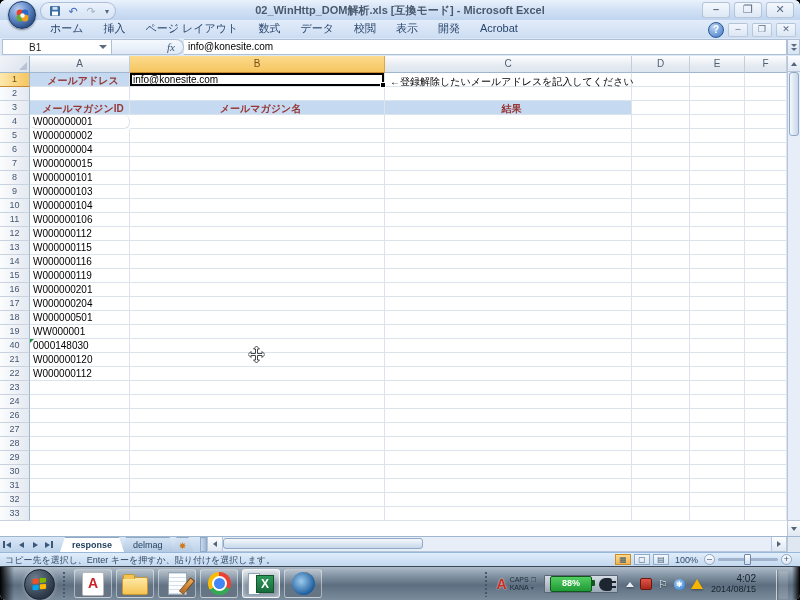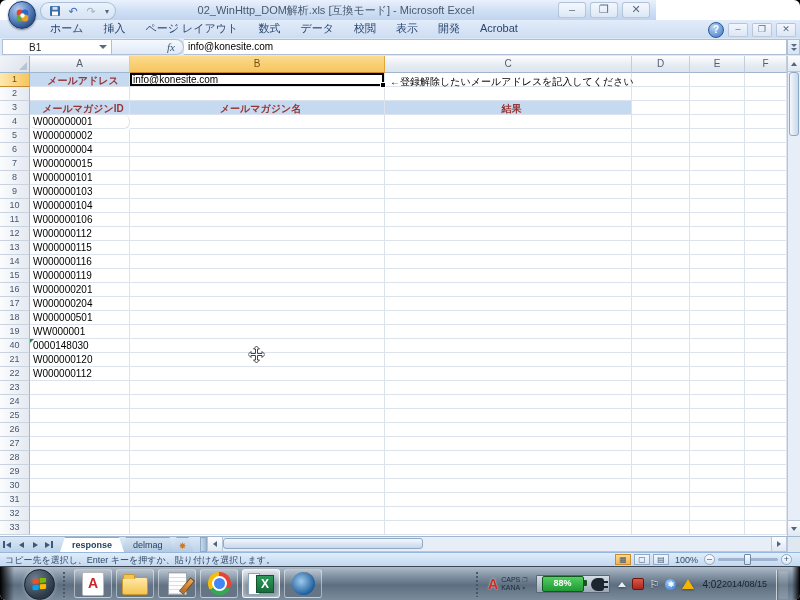--- a/index.html
+++ b/index.html
@@ -1,21 +1,21 @@
 <!DOCTYPE html>
 <html><head>
 <meta charset="utf-8">
 <style>
   html,body{margin:0;padding:0;background:#000;}
   .screen{position:relative;width:800px;height:600px;overflow:hidden;border-radius:6px;
     font-family:"Liberation Sans","DejaVu Sans",sans-serif;background:#fff;}
 
   
-  .titlebar{position:absolute;left:16px;top:0;width:640px;height:20px;
-    background:linear-gradient(#eaf2fc,#d3e2f6 45%,#c0d4ee);border-bottom:1px solid #b6c9e2;}
+  .titlebar{position:absolute;left:0;top:0;width:800px;height:20px;
+    background:linear-gradient(#eaf2fc,#d3e2f6 45%,#c0d4ee);border-bottom:1px solid #b6c9e2;font-weight:bold;}
   .title-text{position:absolute;left:0;right:0;top:3px;text-align:center;font-size:11px;color:#4a5a6e;}
   .win-controls{position:absolute;right:6px;top:2px;display:flex;gap:4px;}
   .wbtn{width:26px;height:14px;text-align:center;line-height:12px;font-size:11px;color:#5a6a80;
     border:1px solid rgba(140,160,190,.55);border-radius:3px;background:linear-gradient(#f4f8fd,#dde8f5);}
   
   .orb{position:absolute;left:8px;top:1px;width:26px;height:26px;border-radius:50%;z-index:20;
     background:radial-gradient(circle at 35% 28%,#b7cdf0,#5c85c4 45%,#27497f 80%);
     border:1px solid #1c3a66;box-shadow:0 1px 2px rgba(0,0,0,.4);display:flex;align-items:center;justify-content:center;}
   .qat{position:absolute;left:40px;top:2px;height:16px;display:flex;align-items:center;gap:2px;
     padding:0 6px;background:rgba(255,255,255,.35);border:1px solid rgba(130,155,195,.6);border-radius:9px;}
@@ -180,21 +180,21 @@
   .plug::after{content:"";position:absolute;right:-4px;bottom:3px;width:4px;height:2px;background:#1d2630;}
   .trayicons{display:flex;align-items:center;gap:6px;margin-right:8px;}
   .ti-up{width:0;height:0;border-left:4px solid transparent;border-right:4px solid transparent;border-bottom:5px solid #e8eef4;
     filter:drop-shadow(0 1px 1px rgba(0,0,0,.4));}
   .ti-red{width:10px;height:10px;background:linear-gradient(#e05648,#a5281c);border-radius:2px;border:1px solid #6e150d;}
   .ti-flag{font-size:11px;color:#f2f6fa;text-shadow:0 1px 1px rgba(0,0,0,.5);line-height:10px;}
   .ti-blue{width:11px;height:11px;border-radius:50%;background:radial-gradient(circle at 35% 30%,#9cc8f0,#2f7fd6);
     color:#fff;font-size:8px;line-height:11px;text-align:center;}
   .ti-drive{width:0;height:0;border-left:6px solid transparent;border-right:6px solid transparent;border-bottom:10px solid #f4b400;
     filter:drop-shadow(0 1px 1px rgba(0,0,0,.4));}
-  .clock{display:flex;flex-direction:row;align-items:flex-end;margin-right:9px;line-height:11px;}
+  .clock{display:flex;flex-direction:column;align-items:flex-end;margin-right:20px;line-height:11px;}
   .clock-time{font-size:10px;color:#18242f;}
   .clock-date{font-size:9px;color:#18242f;}
   .showdesk{width:11px;height:30px;margin-top:2px;background:rgba(255,255,255,.14);border-left:1px solid rgba(255,255,255,.55);
     box-shadow:inset 1px 0 2px rgba(0,0,0,.3);}
 
   .cursor{position:absolute;left:248px;top:346px;z-index:50;}
 </style>
 </head>
 <body>
 
@@ -530,29 +530,20 @@
         <div class="rowh">23</div>
         <div class="gcell" style="width: 100px; flex: 0 0 100px;"></div>
         <div class="gcell" style="width: 255px; flex: 0 0 255px;"></div>
         <div class="gcell" style="width: 247px; flex: 0 0 247px;"></div>
         <div class="gcell" style="width: 58px; flex: 0 0 58px;"></div>
         <div class="gcell" style="width: 55px; flex: 0 0 55px;"></div>
         <div class="gcell" style="width: 42px; flex: 0 0 42px;"></div>
       </div>
       <div class="grow">
         <div class="rowh">24</div>
-        <div class="gcell" style="width: 100px; flex: 0 0 100px;"></div>
-        <div class="gcell" style="width: 255px; flex: 0 0 255px;"></div>
-        <div class="gcell" style="width: 247px; flex: 0 0 247px;"></div>
-        <div class="gcell" style="width: 58px; flex: 0 0 58px;"></div>
-        <div class="gcell" style="width: 55px; flex: 0 0 55px;"></div>
-        <div class="gcell" style="width: 42px; flex: 0 0 42px;"></div>
-      </div>
-      <div class="grow">
-        <div class="rowh">25</div>
         <div class="gcell" style="width: 100px; flex: 0 0 100px;"></div>
         <div class="gcell" style="width: 255px; flex: 0 0 255px;"></div>
         <div class="gcell" style="width: 247px; flex: 0 0 247px;"></div>
         <div class="gcell" style="width: 58px; flex: 0 0 58px;"></div>
         <div class="gcell" style="width: 55px; flex: 0 0 55px;"></div>
         <div class="gcell" style="width: 42px; flex: 0 0 42px;"></div>
       </div>
       <div class="grow">
         <div class="rowh">26</div>
         <div class="gcell" style="width: 100px; flex: 0 0 100px;"></div>

